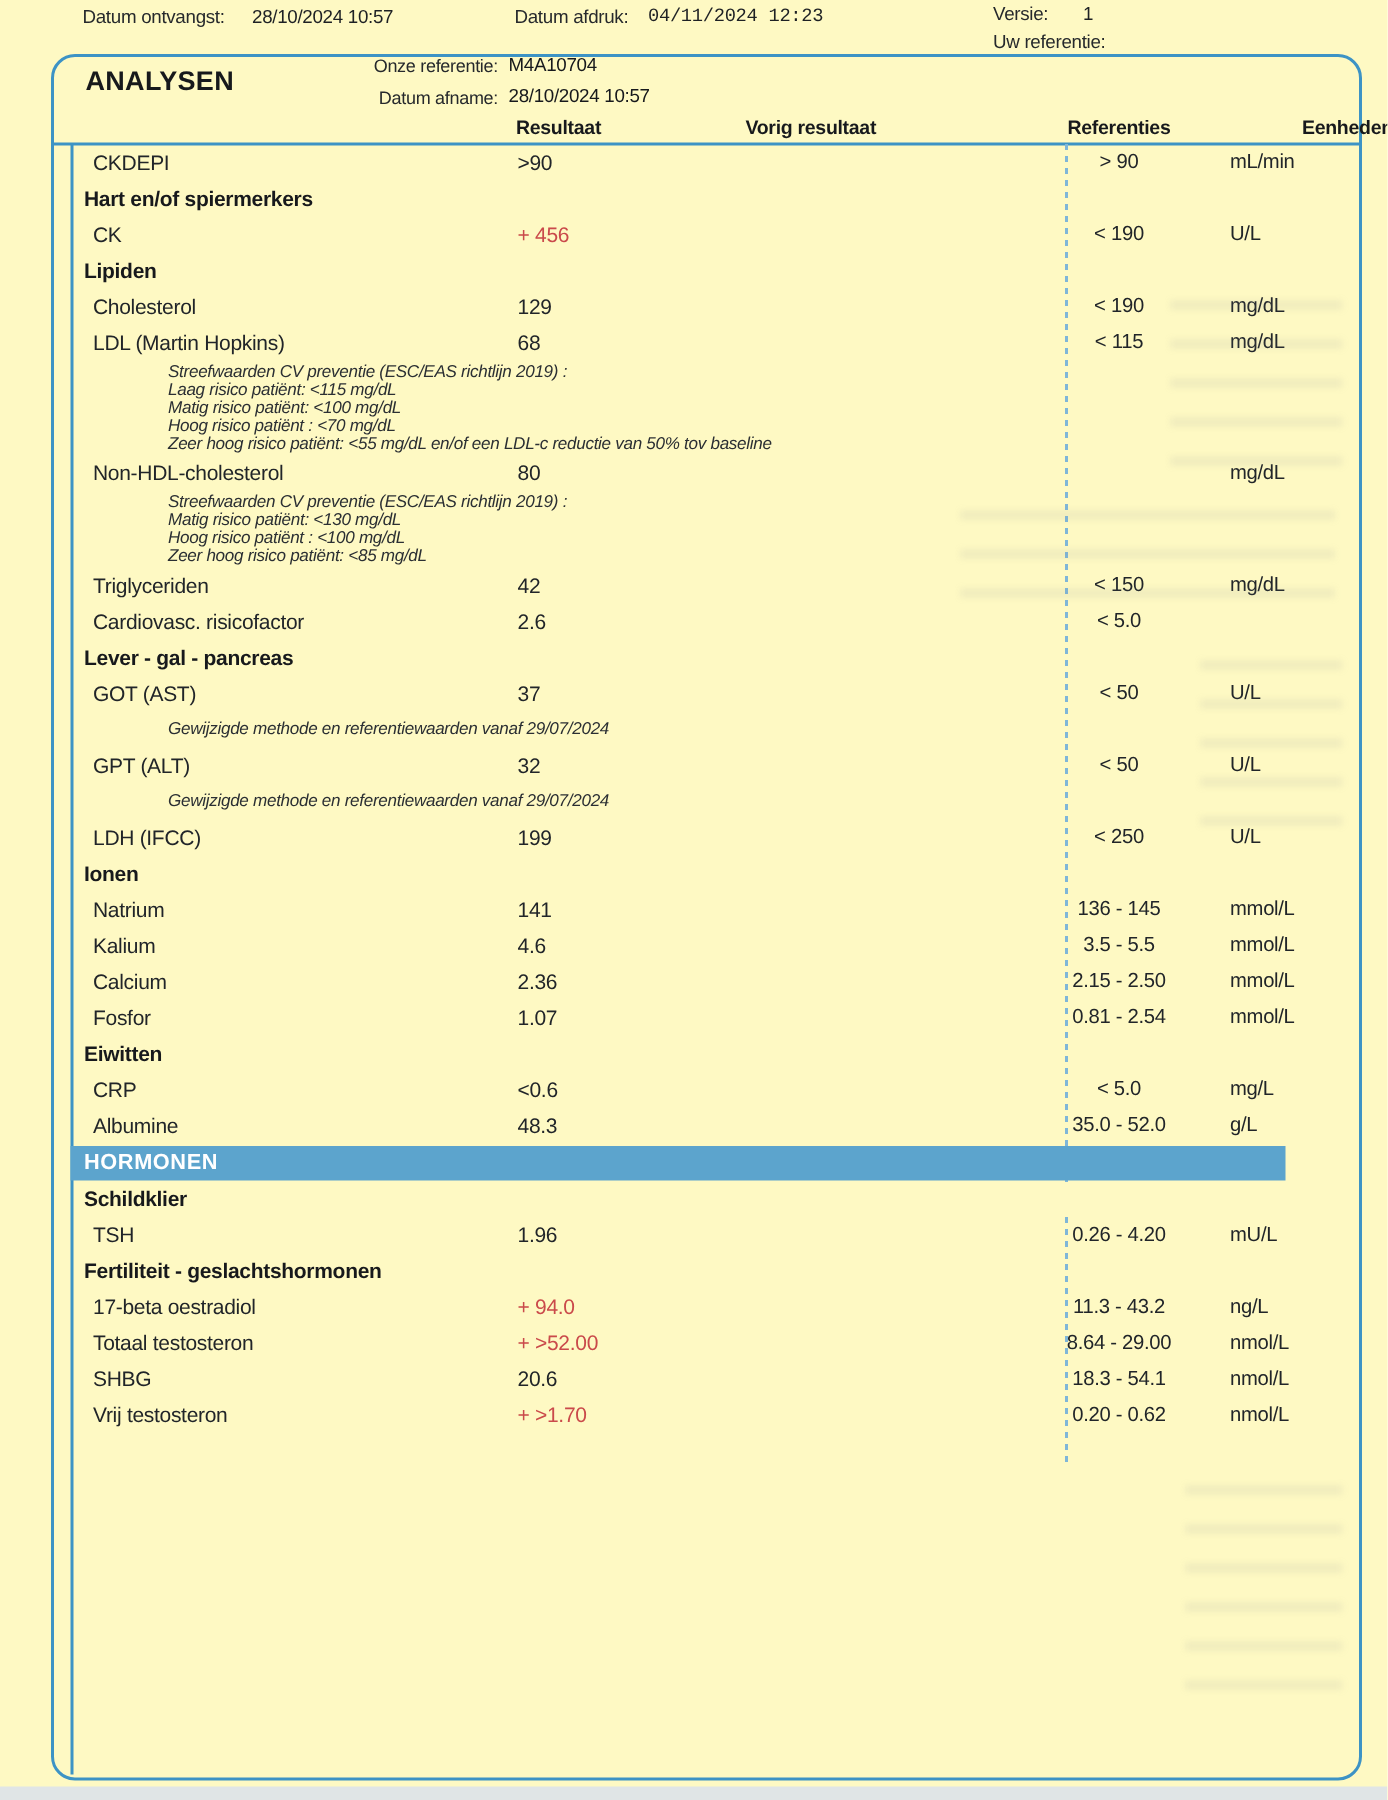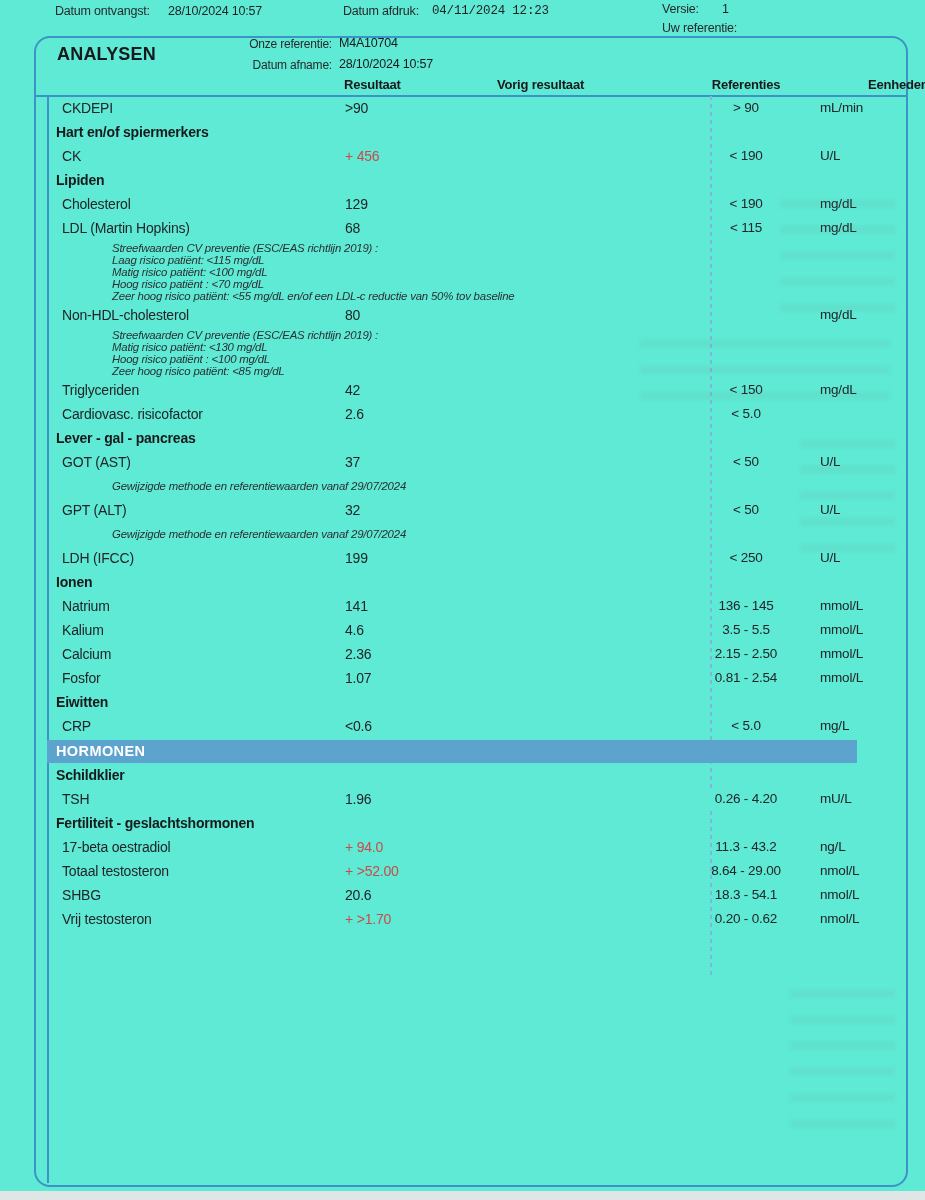--- a/index.html
+++ b/index.html
@@ -1,18 +1,18 @@
 <!DOCTYPE html>
 <html><head>
 <meta charset="utf-8">
 <style>
   html,body{margin:0;padding:0;}
   .page{
     position:relative; width:925px; height:1200px;
-    background:#5eead4; overflow:hidden;
+    background:#fef9c3; overflow:hidden;
     font-family:"Liberation Sans", sans-serif;
     color:#212529; letter-spacing:-0.2px;
   }
   .abs{position:absolute; white-space:nowrap;}
   
   .hdr-label{font-size:12.5px; color:#26292c;}
   .hdr-value{font-size:12.5px; color:#1e2124;}
   
   .report-box{
     position:absolute; left:34px; top:36px; width:870px; height:1147px;
@@ -200,20 +200,26 @@
       </div>
       <div class="section-row">
         <span class="c-sec">Eiwitten</span>
       </div>
       <div class="test-row">
         <span class="c-name">CRP</span>
         <span class="c-result">&lt;0.6</span>
         <span class="c-ref">&lt; 5.0</span>
         <span class="c-unit">mg/L</span>
       </div>
+      <div class="test-row">
+        <span class="c-name">Albumine</span>
+        <span class="c-result">48.3</span>
+        <span class="c-ref">35.0 - 52.0</span>
+        <span class="c-unit">g/L</span>
+      </div>
       <div class="band"><span>HORMONEN</span></div>
       <div class="section-row">
         <span class="c-sec">Schildklier</span>
       </div>
       <div class="test-row">
         <span class="c-name">TSH</span>
         <span class="c-result">1.96</span>
         <span class="c-ref">0.26 - 4.20</span>
         <span class="c-unit">mU/L</span>
       </div>

